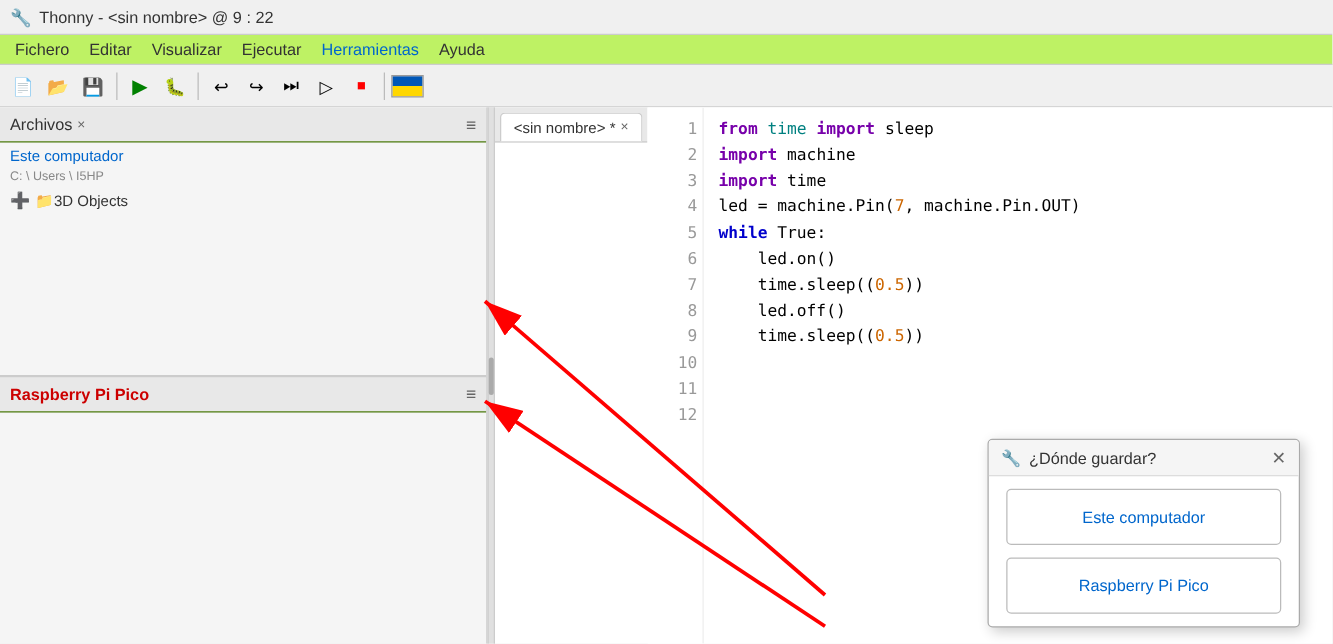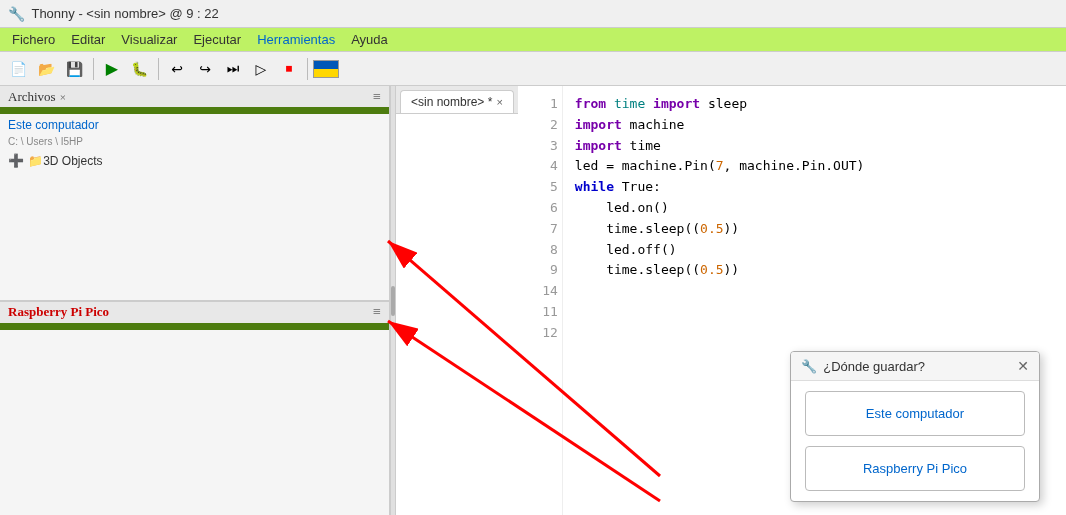--- a/index.html
+++ b/index.html
@@ -69,23 +69,22 @@
       background: #f5f5f5;
       border-right: 1px solid #ccc;
     }
 
     .panel-header {
       display: flex;
       align-items: center;
       justify-content: space-between;
       padding: 4px 8px;
       background: #e8e8e8;
-      border-bottom: 7px solid #4d7c0f;
+      border-bottom: 1px solid #4d7c0f;
       height: 28px;
-      font-family: Liberation Serif, serif;
     }
     .panel-header-left { display: flex; align-items: center; gap: 4px; }
     .panel-title { font-size: 13px; color: #333; font-weight: normal; }
     .panel-close-btn { cursor: pointer; color: #666; font-size: 11px; }
     .panel-menu-btn { cursor: pointer; color: #666; font-size: 14px; }
 
     
     #file-panel-top {
       flex: 1;
       border-bottom: 2px solid #ccc;
@@ -336,21 +335,21 @@
       <div id="line-numbers">
         <div>1</div>
           <div>2</div>
           <div>3</div>
           <div>4</div>
         <div>5</div>
           <div>6</div>
           <div>7</div>
           <div>8</div>
         <div>9</div>
-          <div>14</div>
+          <div>10</div>
           <div>11</div>
           <div>12</div>
       </div>
       <div id="code-content">
         <div class="code-line"><span class="kw">from</span> <span class="builtin">time</span> <span class="kw">import</span> sleep</div>
         <div class="code-line"><span class="kw">import</span> machine</div>
         <div class="code-line"><span class="kw">import</span> time</div>
         <div class="code-line"></div>
         <div class="code-line">led = machine.Pin(<span class="num">7</span>, machine.Pin.OUT)</div>
         <div class="code-line"></div>

